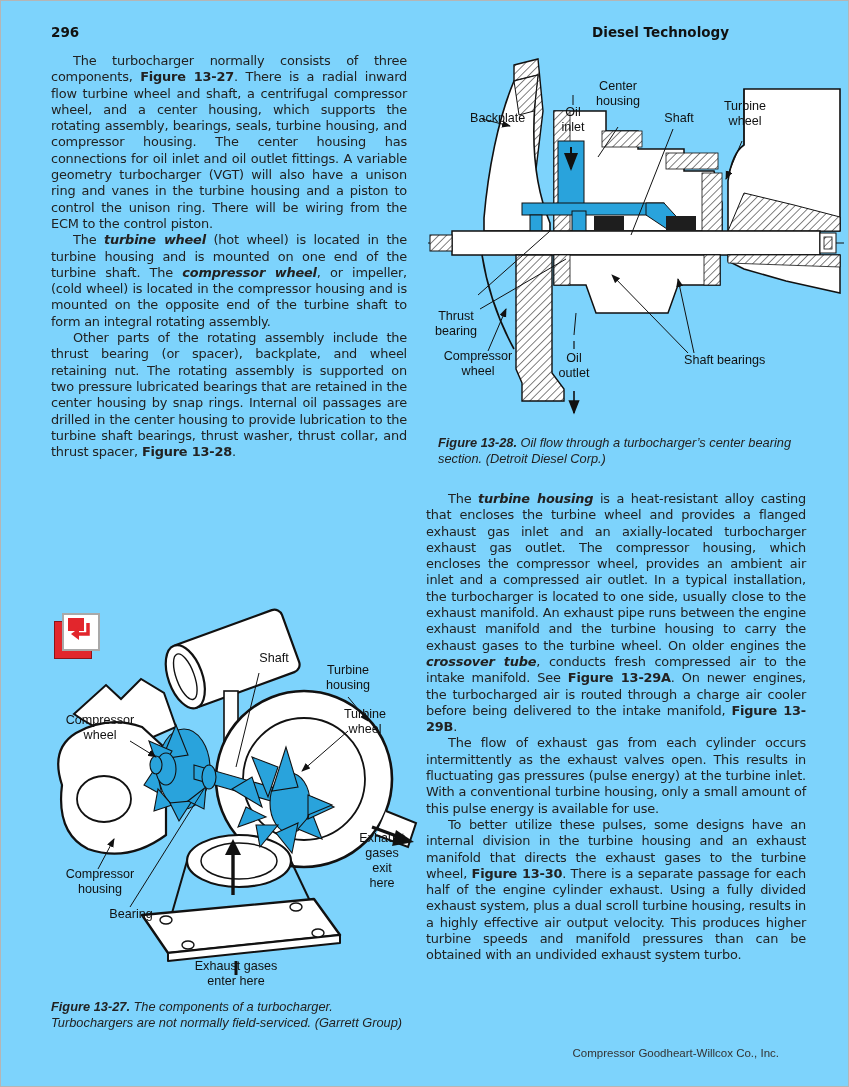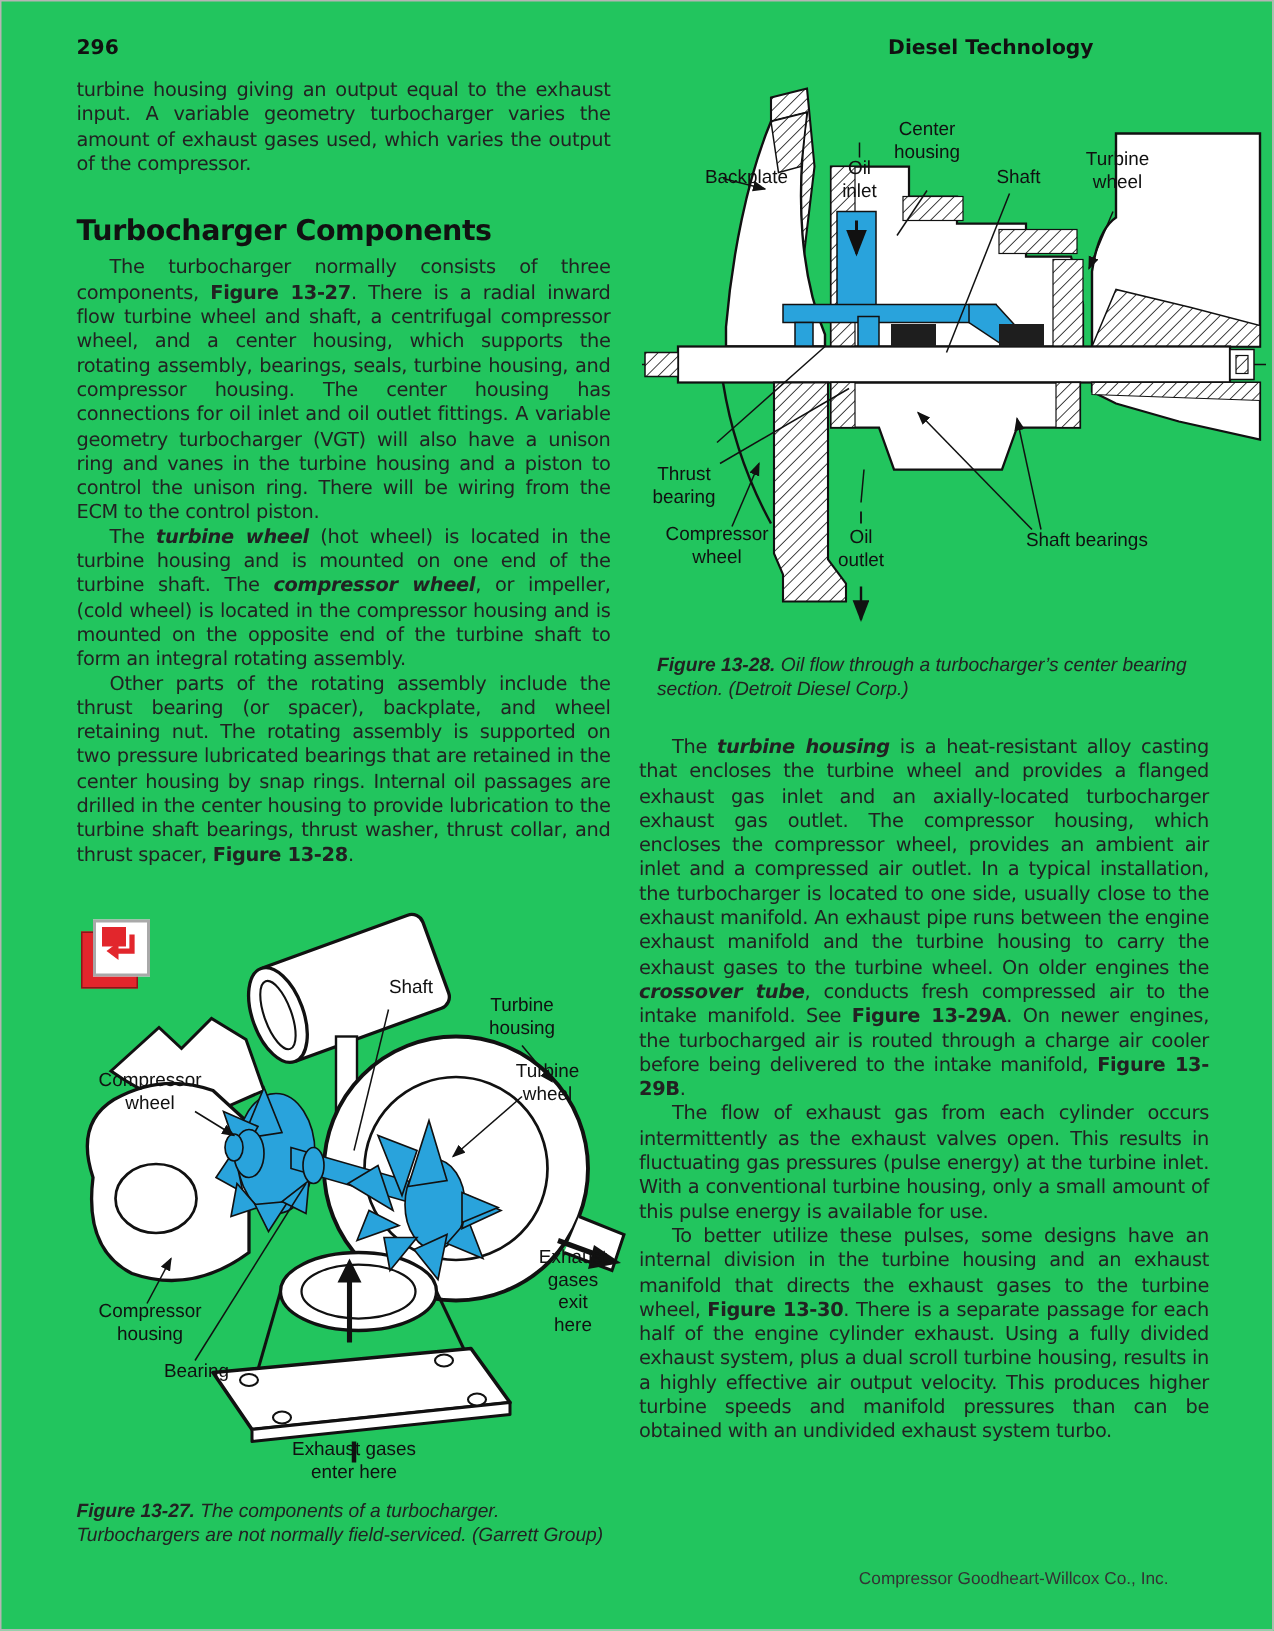--- a/index.html
+++ b/index.html
@@ -1,19 +1,19 @@
 <!DOCTYPE html>
 <html><head>
 <meta charset="utf-8">
 <style>
   * { margin:0; padding:0; box-sizing:border-box; }
   html,body { background:#e8e8e8; }
   .page {
     position:relative; width:849px; height:1087px;
-    background:#22c55e; border:1px solid #b5b5b5;
+    background:#7dd3fc; border:1px solid #b5b5b5;
     font-family:"DejaVu Sans", sans-serif; color:#1c1c1c;
     overflow:hidden; margin:0 auto;
   }
   
   .hdr { position:absolute; top:23px; font-size:13.5px; font-weight:bold; color:#111; }
   .hdr.left { left:50px; }
   .hdr.right { right:119px;text-align:right; }
   
   .col { position:absolute; font-size:12.9px; line-height:16.3px; letter-spacing:-0.2px; text-align:justify; color:#222; }
   .col-left  { left:50px;  top:52px;  width:356px; }
@@ -54,22 +54,20 @@
 </style>
 </head>
 <body>
 
 <div class="page">
 
   <div class="hdr left">296</div>
   <div class="hdr right">Diesel Technology</div>
 
   <div class="col col-left">
-    <p class="para no-indent"><span>turbine housing giving an output equal to the exhaust input. A variable geometry turbocharger varies the amount of exhaust gases used, which varies the output of the compressor.</span></p>
-    <h2 class="section">Turbocharger Components</h2>
     <p class="para"><span>The turbocharger normally consists of three components, </span><span class="run-b">Figure 13-27</span><span>. There is a radial inward flow turbine wheel and shaft, a centrifugal compressor wheel, and a center housing, which supports the rotating assembly, bearings, seals, turbine housing, and compressor housing. The center housing has connections for oil inlet and oil outlet fittings. A variable geometry turbocharger (VGT) will also have a unison ring and vanes in the turbine housing and a piston to control the unison ring. There will be wiring from the ECM to the control piston.</span></p>
     <p class="para"><span>The </span><span class="run-bi">turbine wheel</span><span> (hot wheel) is located in the turbine housing and is mounted on one end of the turbine shaft. The </span><span class="run-bi">compressor wheel</span><span>, or impeller, (cold wheel) is located in the compressor housing and is mounted on the opposite end of the turbine shaft to form an integral rotating assembly.</span></p>
     <p class="para"><span>Other parts of the rotating assembly include the thrust bearing (or spacer), backplate, and wheel retaining nut. The rotating assembly is supported on two pressure lubricated bearings that are retained in the center housing by snap rings. Internal oil passages are drilled in the center housing to provide lubrication to the turbine shaft bearings, thrust washer, thrust collar, and thrust spacer, </span><span class="run-b">Figure 13-28</span><span>.</span></p>
   </div>
 
   <div class="figure fig28">
     <svg width="420" height="378" viewBox="0 0 420 378">
       <defs>
         <pattern id="h28" width="5.5" height="5.5" patternUnits="userSpaceOnUse" patternTransform="rotate(45)">
           <rect width="5.5" height="5.5" fill="#ffffff"></rect>

